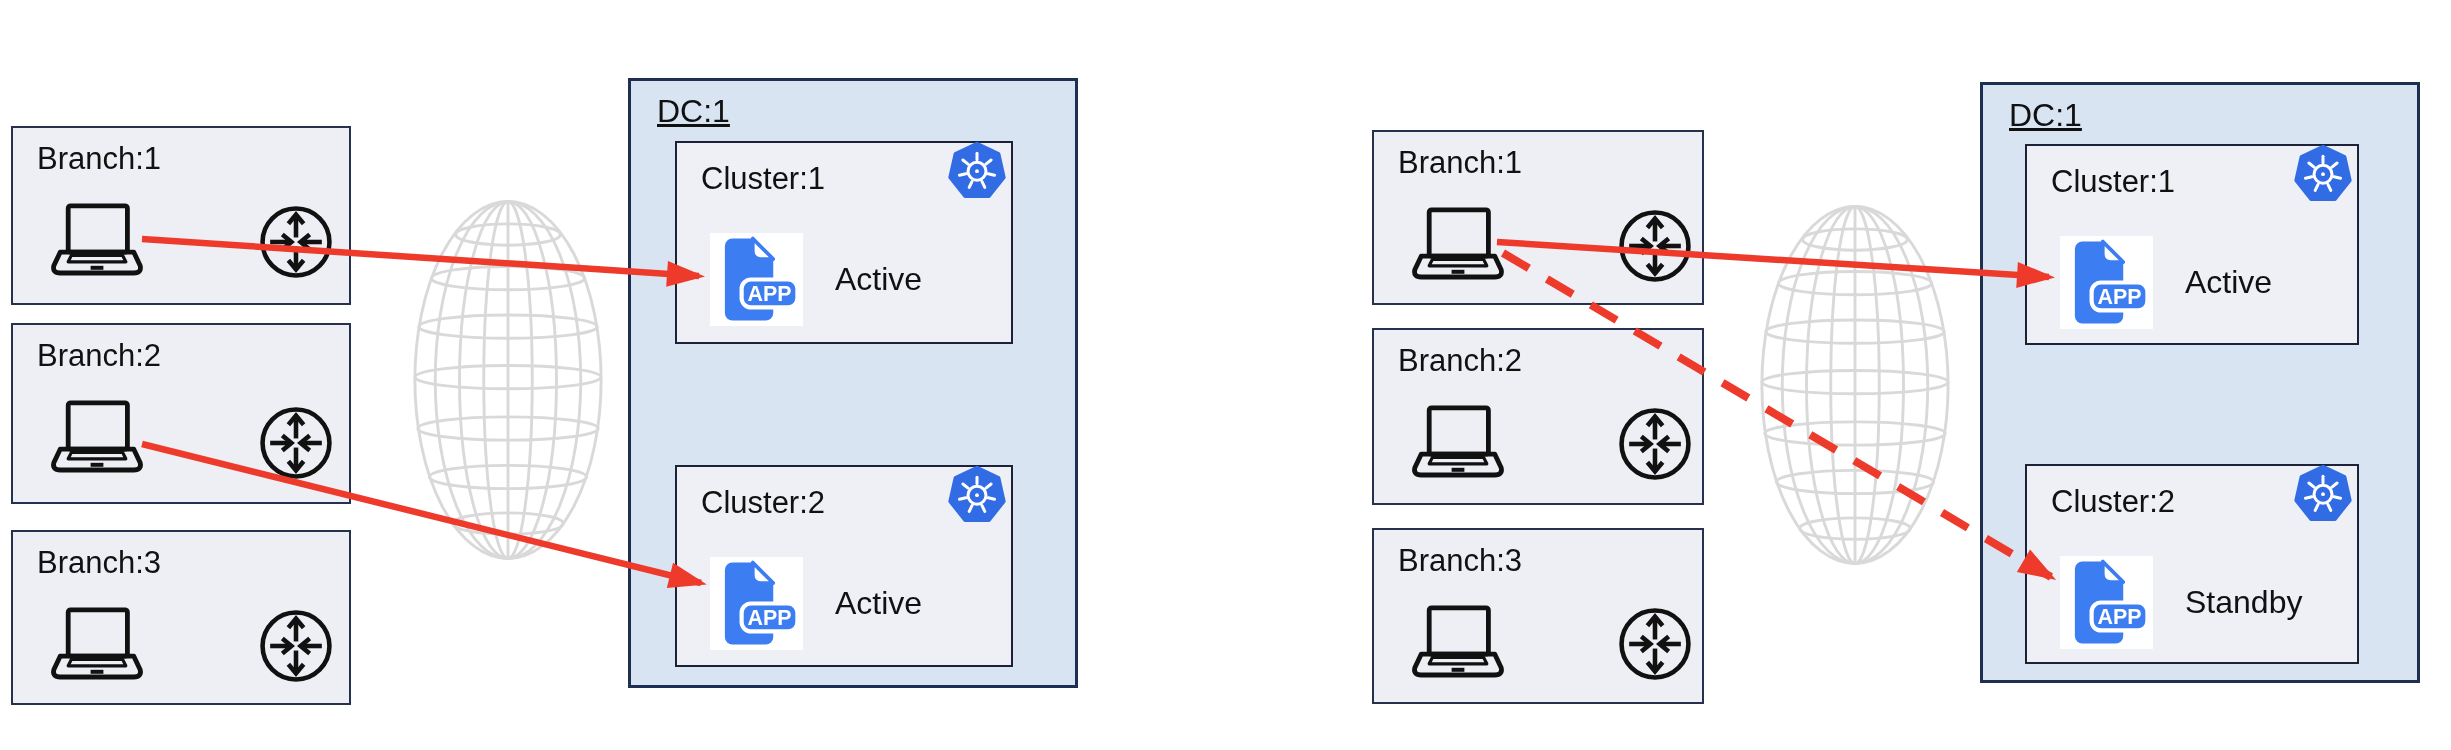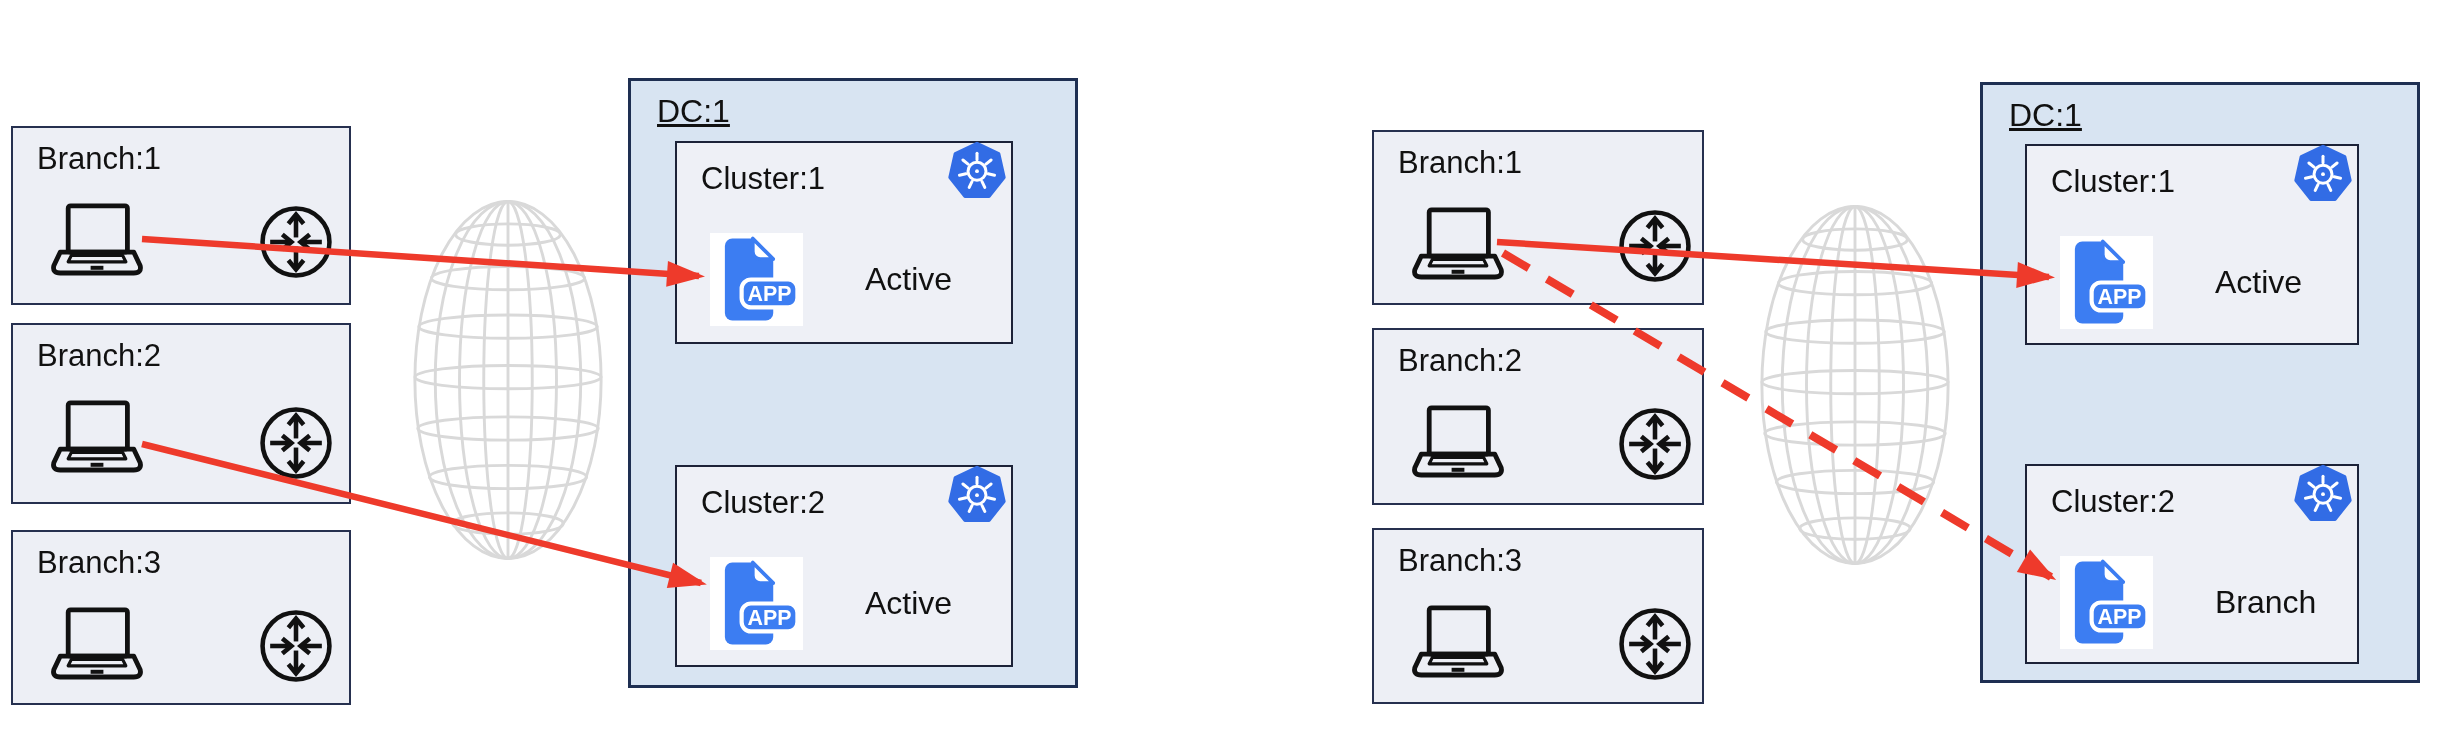--- a/index.html
+++ b/index.html
@@ -33,21 +33,21 @@
     box-sizing:border-box;
   }
   .dc-label{position:absolute;left:26px;top:12px;font-size:32px;text-decoration:underline;}
   .cluster-box{
     position:absolute;
     background:var(--cluster-fill);
     border:2.5px solid var(--cluster-border);
     box-sizing:border-box;
   }
   .cluster-label{position:absolute;left:24px;top:18px;font-size:31px;}
-  .status-label{position:absolute;left:158px;top:118px;font-size:32px;margin-left:30px;}
+  .status-label{position:absolute;left:158px;top:118px;font-size:32px;}
   .app-block{position:absolute;left:33px;top:90px;width:93px;height:93px;}
   .k8s{position:absolute;right:4px;top:-4px;width:60px;height:62px;}
   .laptop{position:absolute;left:36px;top:72px;width:96px;height:82px;}
   .router{position:absolute;width:76px;height:76px;top:76px;}
   .router-left1{left:245px;}
   .router-left2{left:243px;}
   svg{display:block;}
   #arrow-layer{position:absolute;left:0;top:0;pointer-events:none;}
 </style>
 </head>
@@ -239,21 +239,21 @@
         <svg class="k8s" viewBox="0 0 100 100">
             <use href="#sym-k8s"></use>
           </svg>
         <svg class="app-block" viewBox="0 0 100 100">
           <rect x="0" y="0" width="100" height="100" fill="#fff"></rect>
           <path d="M24,6 H46 L68,28 V86 a8,8 0 0 1 -8,8 H24 a8,8 0 0 1 -8,-8 V14 a8,8 0 0 1 8,-8 Z" fill="#3c7df2"></path>
           <path d="M46,6 V20 a8,8 0 0 0 8,8 H68 Z" fill="#fff" stroke="#3c7df2" stroke-width="4" stroke-linejoin="round"></path>
           <rect x="34" y="50" width="60" height="30" rx="10" fill="#3c7df2" stroke="#fff" stroke-width="4.5"></rect>
           <text x="64" y="73" text-anchor="middle" font-size="23" font-weight="bold" fill="#fff" font-family="Liberation Sans, sans-serif">APP</text>
         </svg>
-        <div class="status-label">Branch</div>
+        <div class="status-label">Standby</div>
       </div>
     </div>
   </div>
 
   <svg id="arrow-layer" width="2451" height="750" viewBox="0 0 2451 750">
     <defs>
       <marker id="arrowhead" markerUnits="userSpaceOnUse" markerWidth="44" markerHeight="30" refX="34" refY="15" orient="auto">
         <path d="M2,2 L40,15 L2,28 Z" fill="#ee3a2b"></path>
       </marker>
     </defs>

